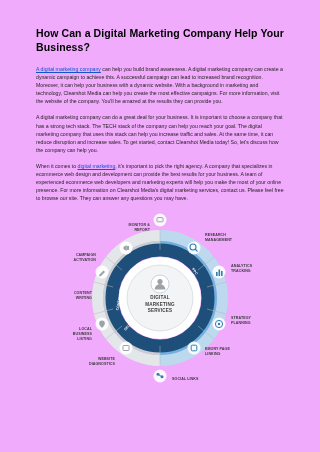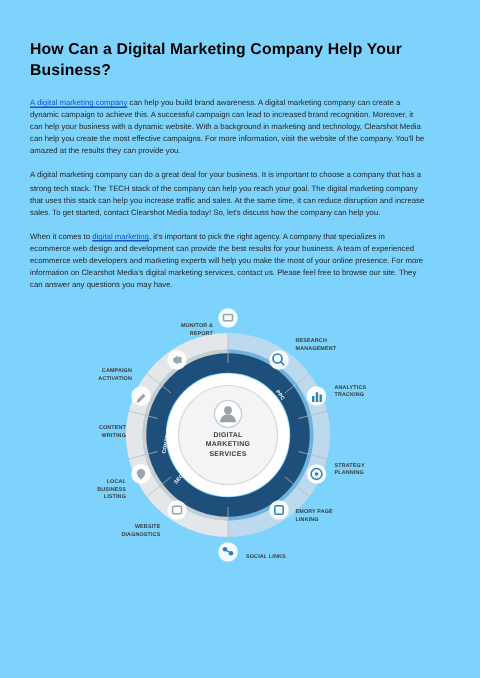--- a/index.html
+++ b/index.html
@@ -10,23 +10,23 @@
     width: 320px;
     height: 452px;
     background: #ffffff;
     font-family: "Liberation Sans", sans-serif;
     overflow: hidden;
   }
   .page {
     position: relative;
     width: 320px;
     height: 452px;
-    background: #7dd3fc;
+    background: #f0abfc;
     box-sizing: border-box;
-    padding: 26px 36px 0 20px;
+    padding: 26px 36px 0 36px;
   }
   h1.title {
     font-size: 10.5px;
     line-height: 14px;
     font-weight: bold;
     color: #000000;
     margin: 0 0 11px 0;
     letter-spacing: 0.1px;
   }
   p.para {

